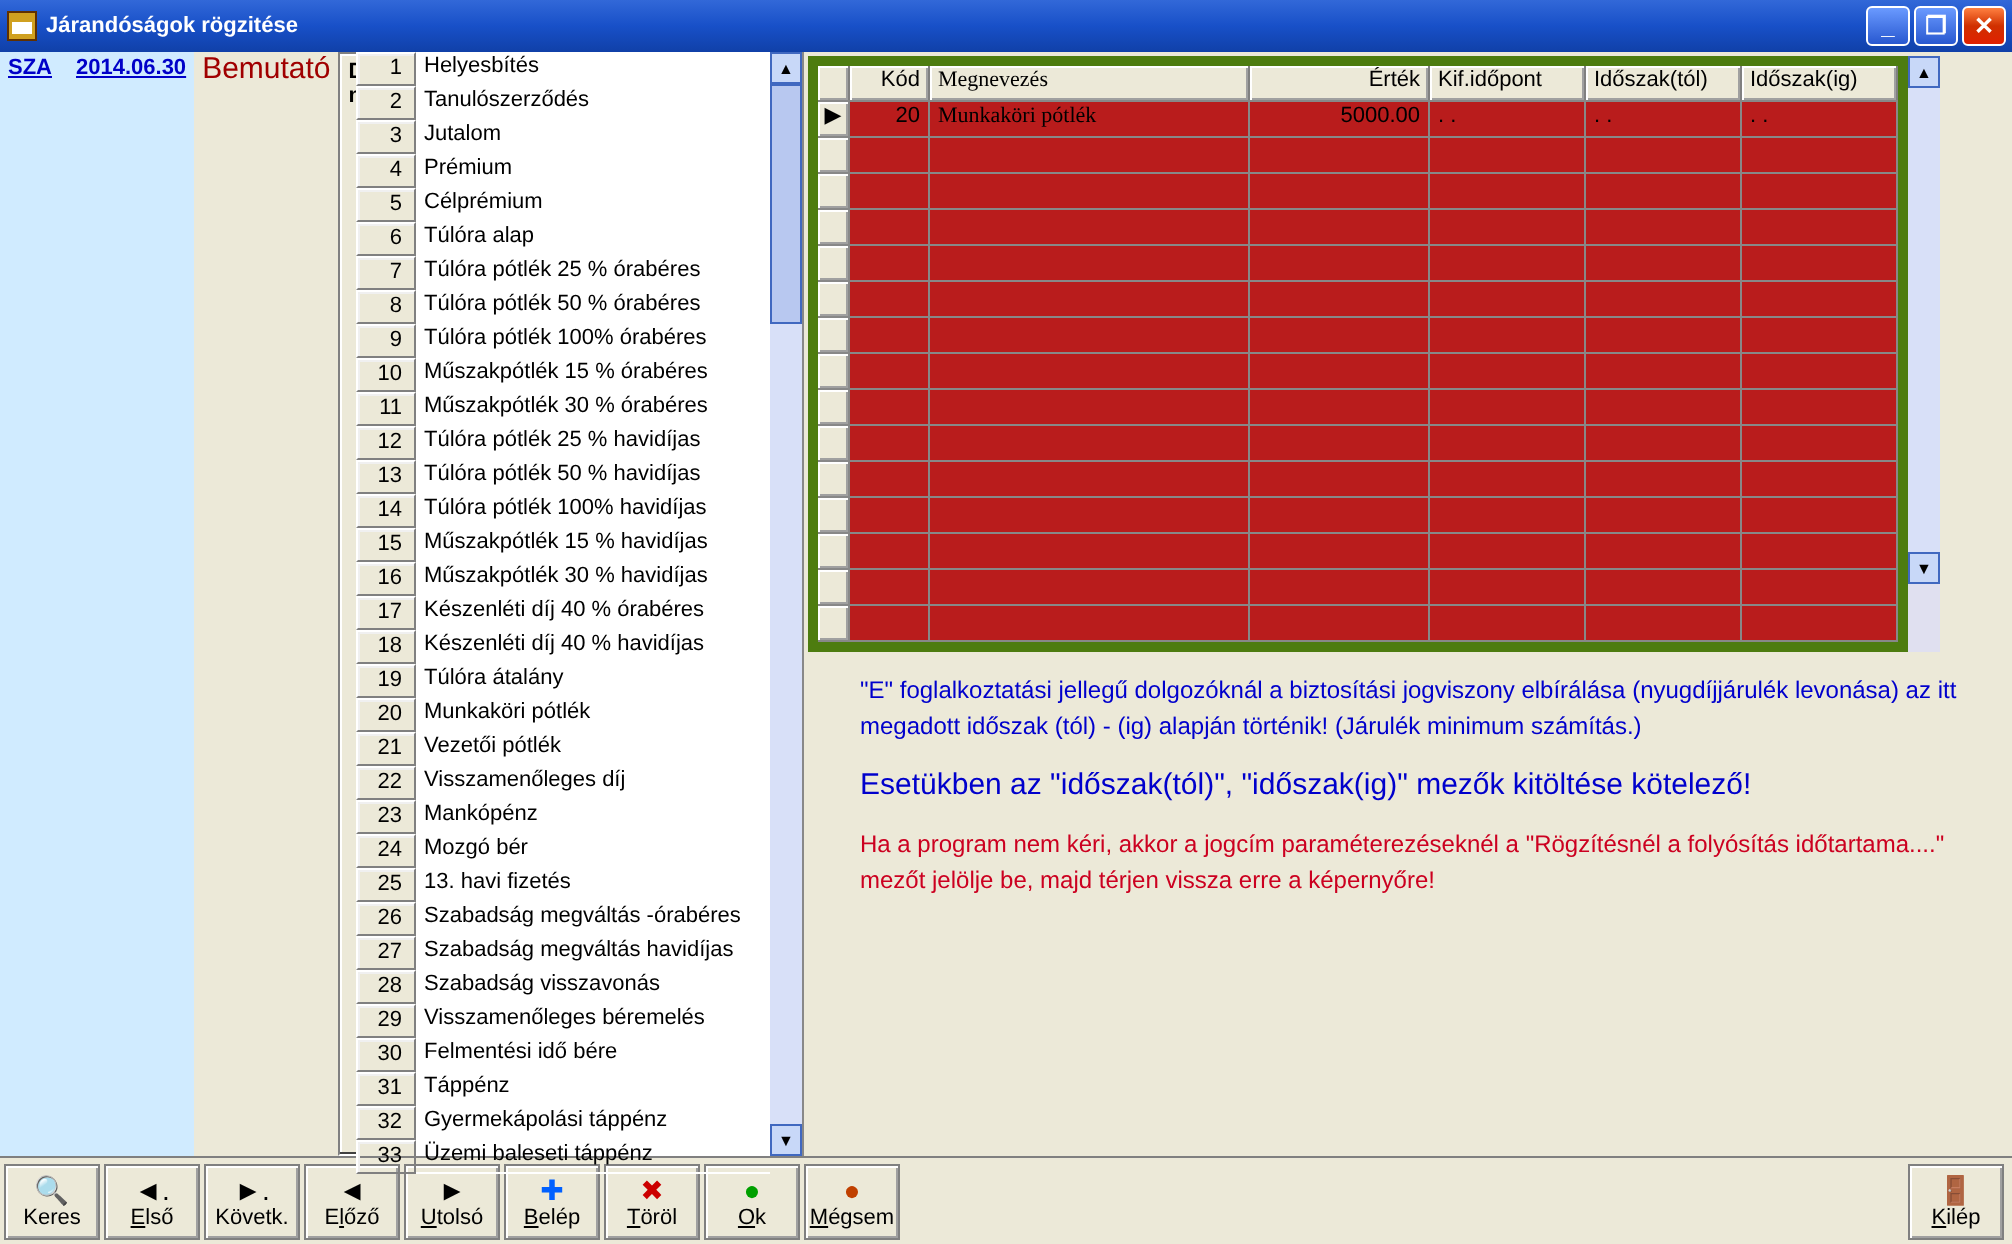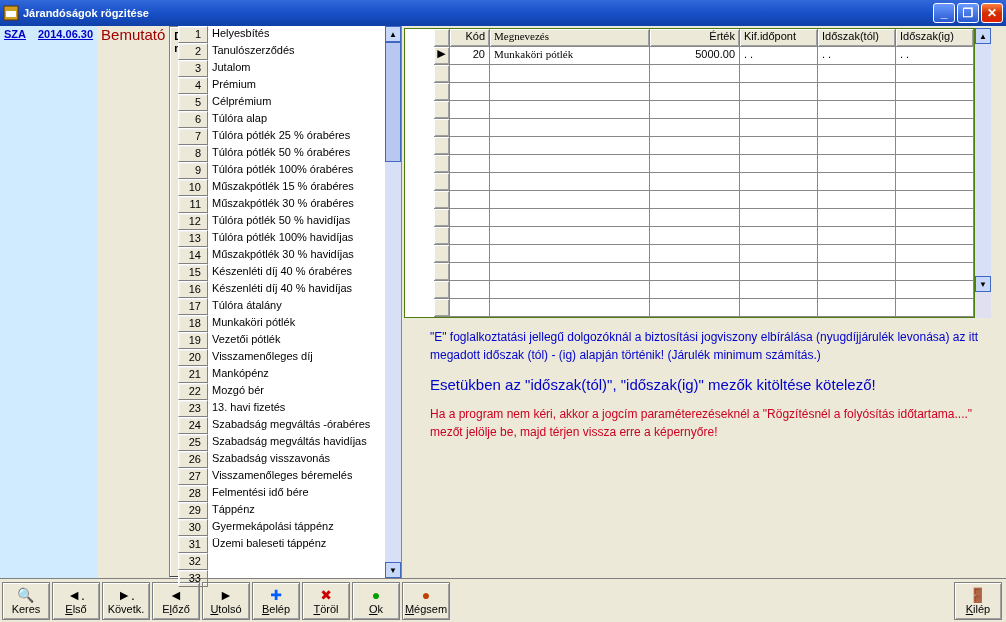--- a/index.html
+++ b/index.html
@@ -67,21 +67,21 @@
 .namecell { height:17px;padding:1px 4px;border-bottom:1px solid #fff;white-space:nowrap;overflow:hidden;}
 .midscroll {
   width:16px;background:#e0e0f0;display:flex;flex-direction:column;
 }
 .midscroll .arrow{height:16px;background:#c8d8f8;border:1px solid #4068c0;display:flex;align-items:center;justify-content:center;font-size:8px;cursor:pointer;}
 .midscroll .track{flex:1;background:#d8e0f8;}
 .midscroll .thumb{height:120px;background:#b8c8f0;border:1px solid #4068c0;margin:0;}
 
 
 .rightpane { flex:1;display:flex;flex-direction:column;padding:2px; }
-.grid { border:1px solid #4d7c0f;background:#ffffff;padding-left:29px; }
+.grid { border:5px solid #4d7c0f;background:#b91c1c; }
 .gridrow { display:flex;height:18px;border-bottom:1px solid #888; }
 .gridhead .gcell {
   background:#ece9d8;border-right:1px solid #808080;
   box-shadow: inset 1px 1px 0 #fff, inset -1px -1px 0 #a0a0a0;
   font-weight:normal;
 }
 .gcell { border-right:1px solid #888;padding:1px 4px;overflow:hidden;white-space:nowrap;}
 .c-ind{width:16px;text-align:center;padding:0;}
 .c-kod{width:40px;text-align:right;}
 .c-meg{width:160px;font-family:Liberation Serif, serif;}
@@ -220,22 +220,24 @@
         <div class="namecell">Tanulószerződés</div>
         <div class="namecell">Jutalom</div>
         <div class="namecell">Prémium</div>
         <div class="namecell">Célprémium</div>
         <div class="namecell">Túlóra alap</div>
         <div class="namecell">Túlóra pótlék 25 % órabéres</div>
         <div class="namecell">Túlóra pótlék 50 % órabéres</div>
         <div class="namecell">Túlóra pótlék 100% órabéres</div>
         <div class="namecell">Műszakpótlék 15 % órabéres</div>
         <div class="namecell">Műszakpótlék 30 % órabéres</div>
+        <div class="namecell">Túlóra pótlék 25 % havidíjas</div>
         <div class="namecell">Túlóra pótlék 50 % havidíjas</div>
         <div class="namecell">Túlóra pótlék 100% havidíjas</div>
+        <div class="namecell">Műszakpótlék 15 % havidíjas</div>
         <div class="namecell">Műszakpótlék 30 % havidíjas</div>
         <div class="namecell">Készenléti díj 40 % órabéres</div>
         <div class="namecell">Készenléti díj 40 % havidíjas</div>
         <div class="namecell">Túlóra átalány</div>
         <div class="namecell">Munkaköri pótlék</div>
         <div class="namecell">Vezetői pótlék</div>
         <div class="namecell">Visszamenőleges díj</div>
         <div class="namecell">Mankópénz</div>
         <div class="namecell">Mozgó bér</div>
         <div class="namecell">13. havi fizetés</div>

